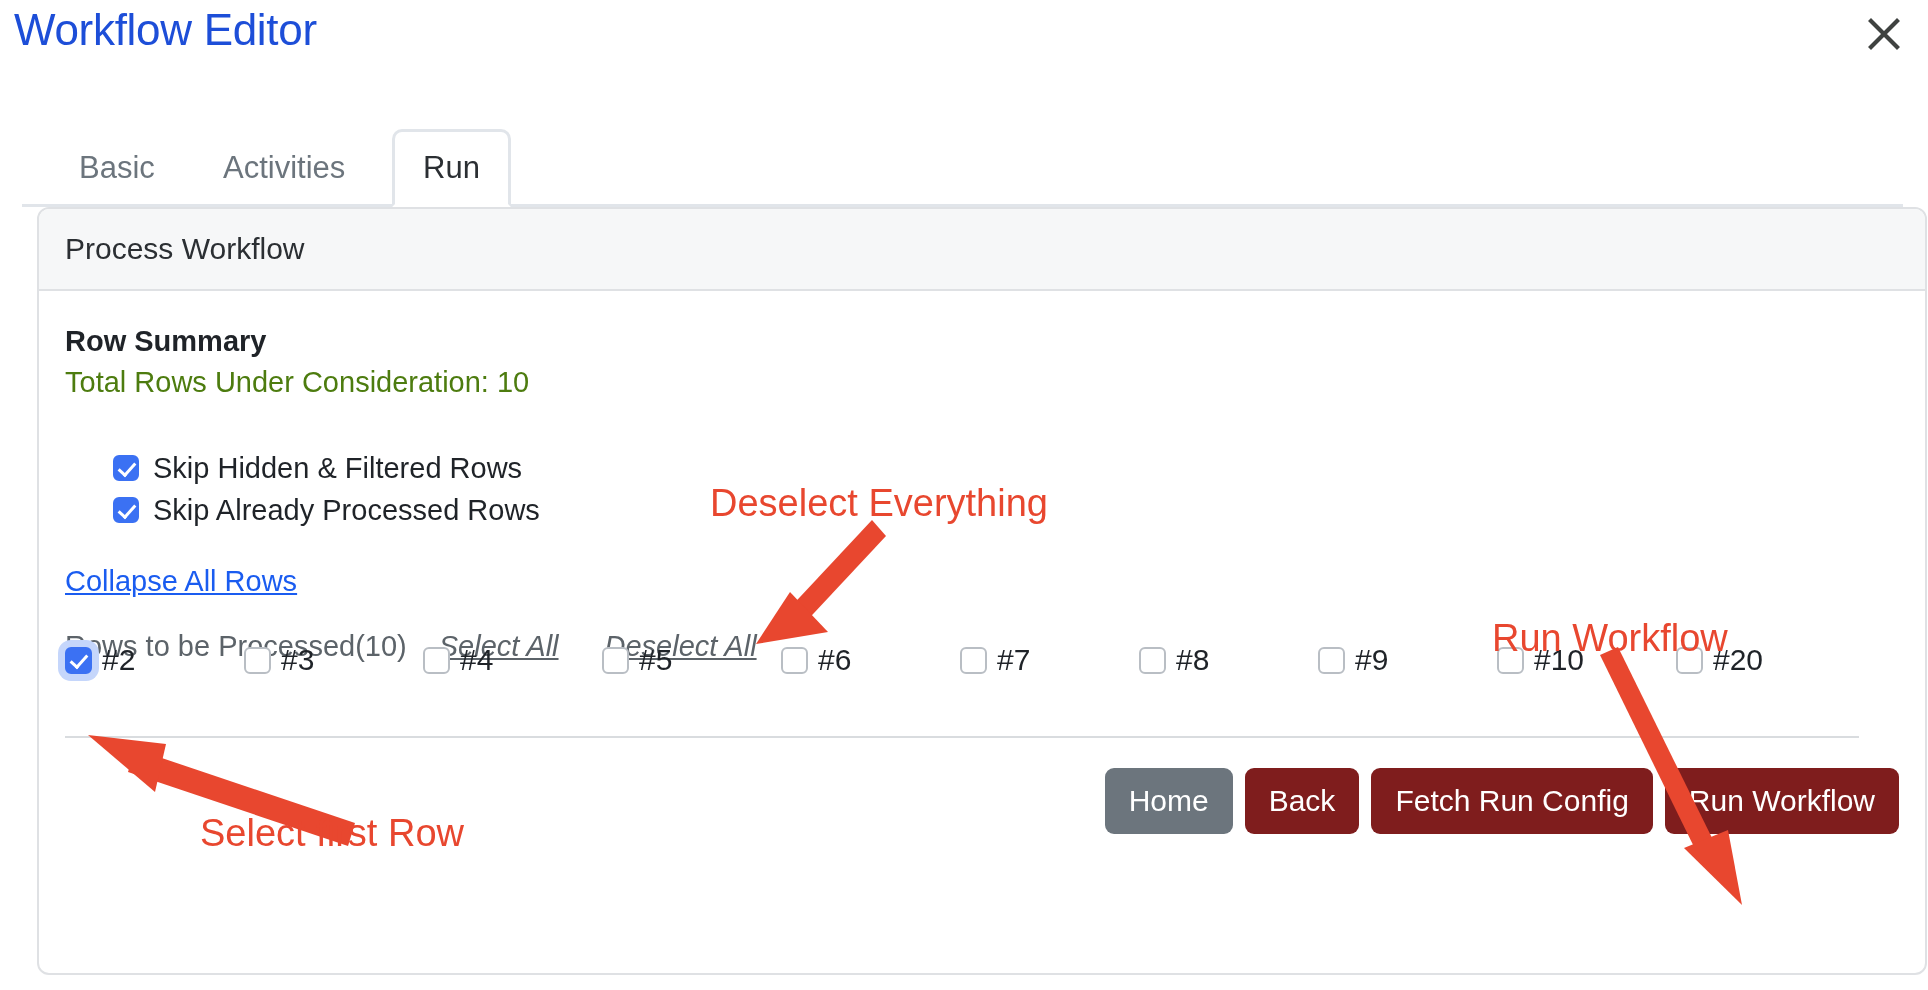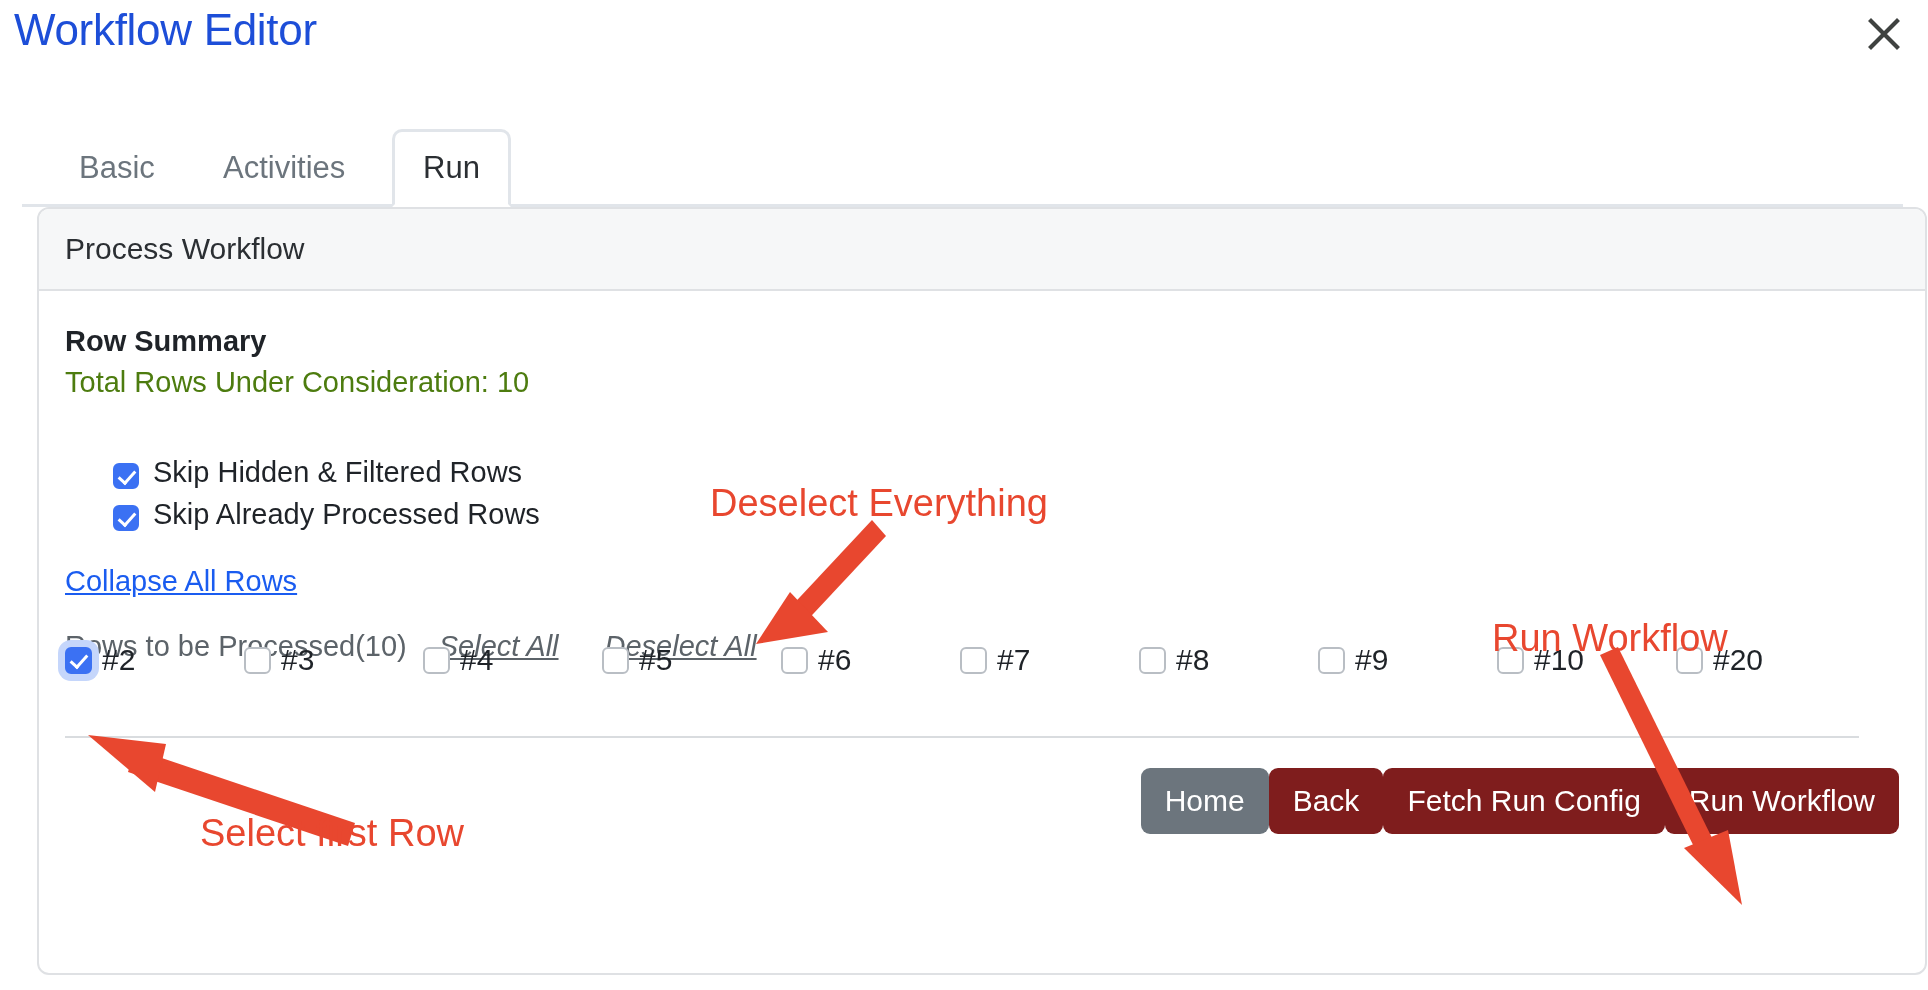--- a/index.html
+++ b/index.html
@@ -97,21 +97,21 @@
     margin: 0 0 8px 0;
   }
   .row-summary-total {
     font-size: 29px;
     color: #4d7c0f;
     margin: 0;
   }
 
   .skip-list { margin-top: 48px; }
   .skip-item {
-    display: flex; align-items: flex-end;
+    display: flex; align-items: center;
     height: 42px;
     cursor: pointer;
     padding-left: 48px;
   }
   .cb {
     width: 26px; height: 26px;
     border: 2px solid #b9bec4;
     border-radius: 6px;
     background: #fff;
     flex: 0 0 auto;
@@ -196,20 +196,21 @@
     position: absolute;
     left: 26px; top: 445px;
     width: 1794px;
     height: 2px;
     background: #d9dcdf;
   }
   .footer-actions {
     position: absolute;
     right: 26px; top: 477px;
     display: flex;
+    gap: 12px;
   }
   .btn {
     height: 66px;
     border: none;
     border-radius: 9px;
     font-size: 30px;
     font-family: "Liberation Sans", sans-serif;
     color: #ffffff;
     padding: 0 24px;
     cursor: pointer;

